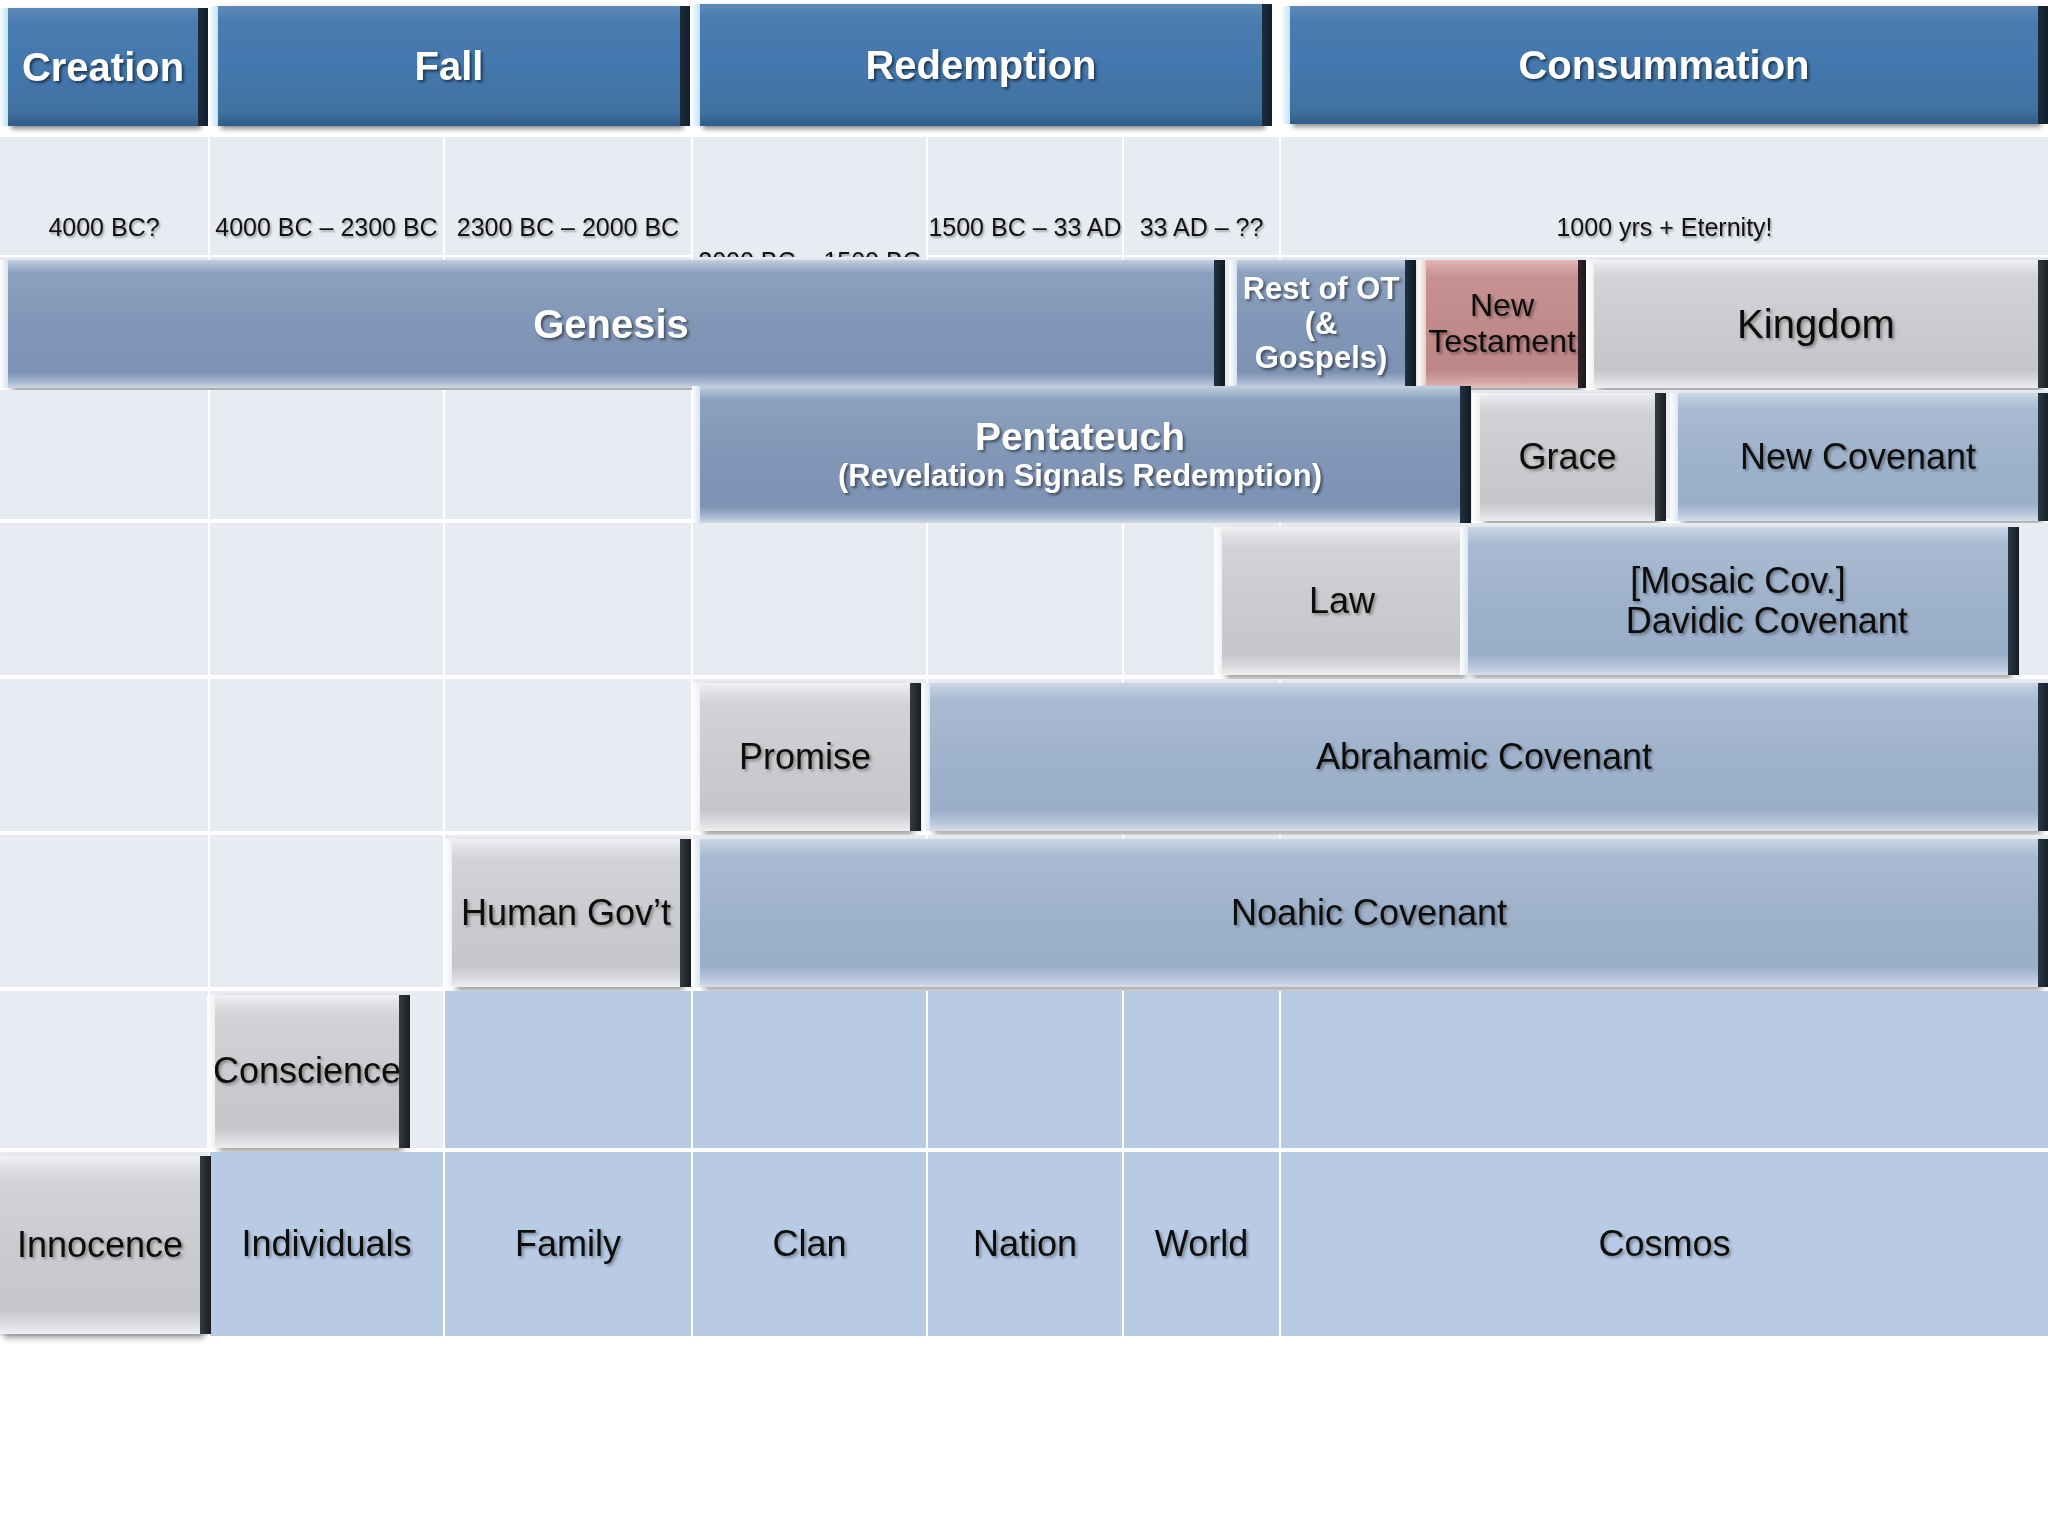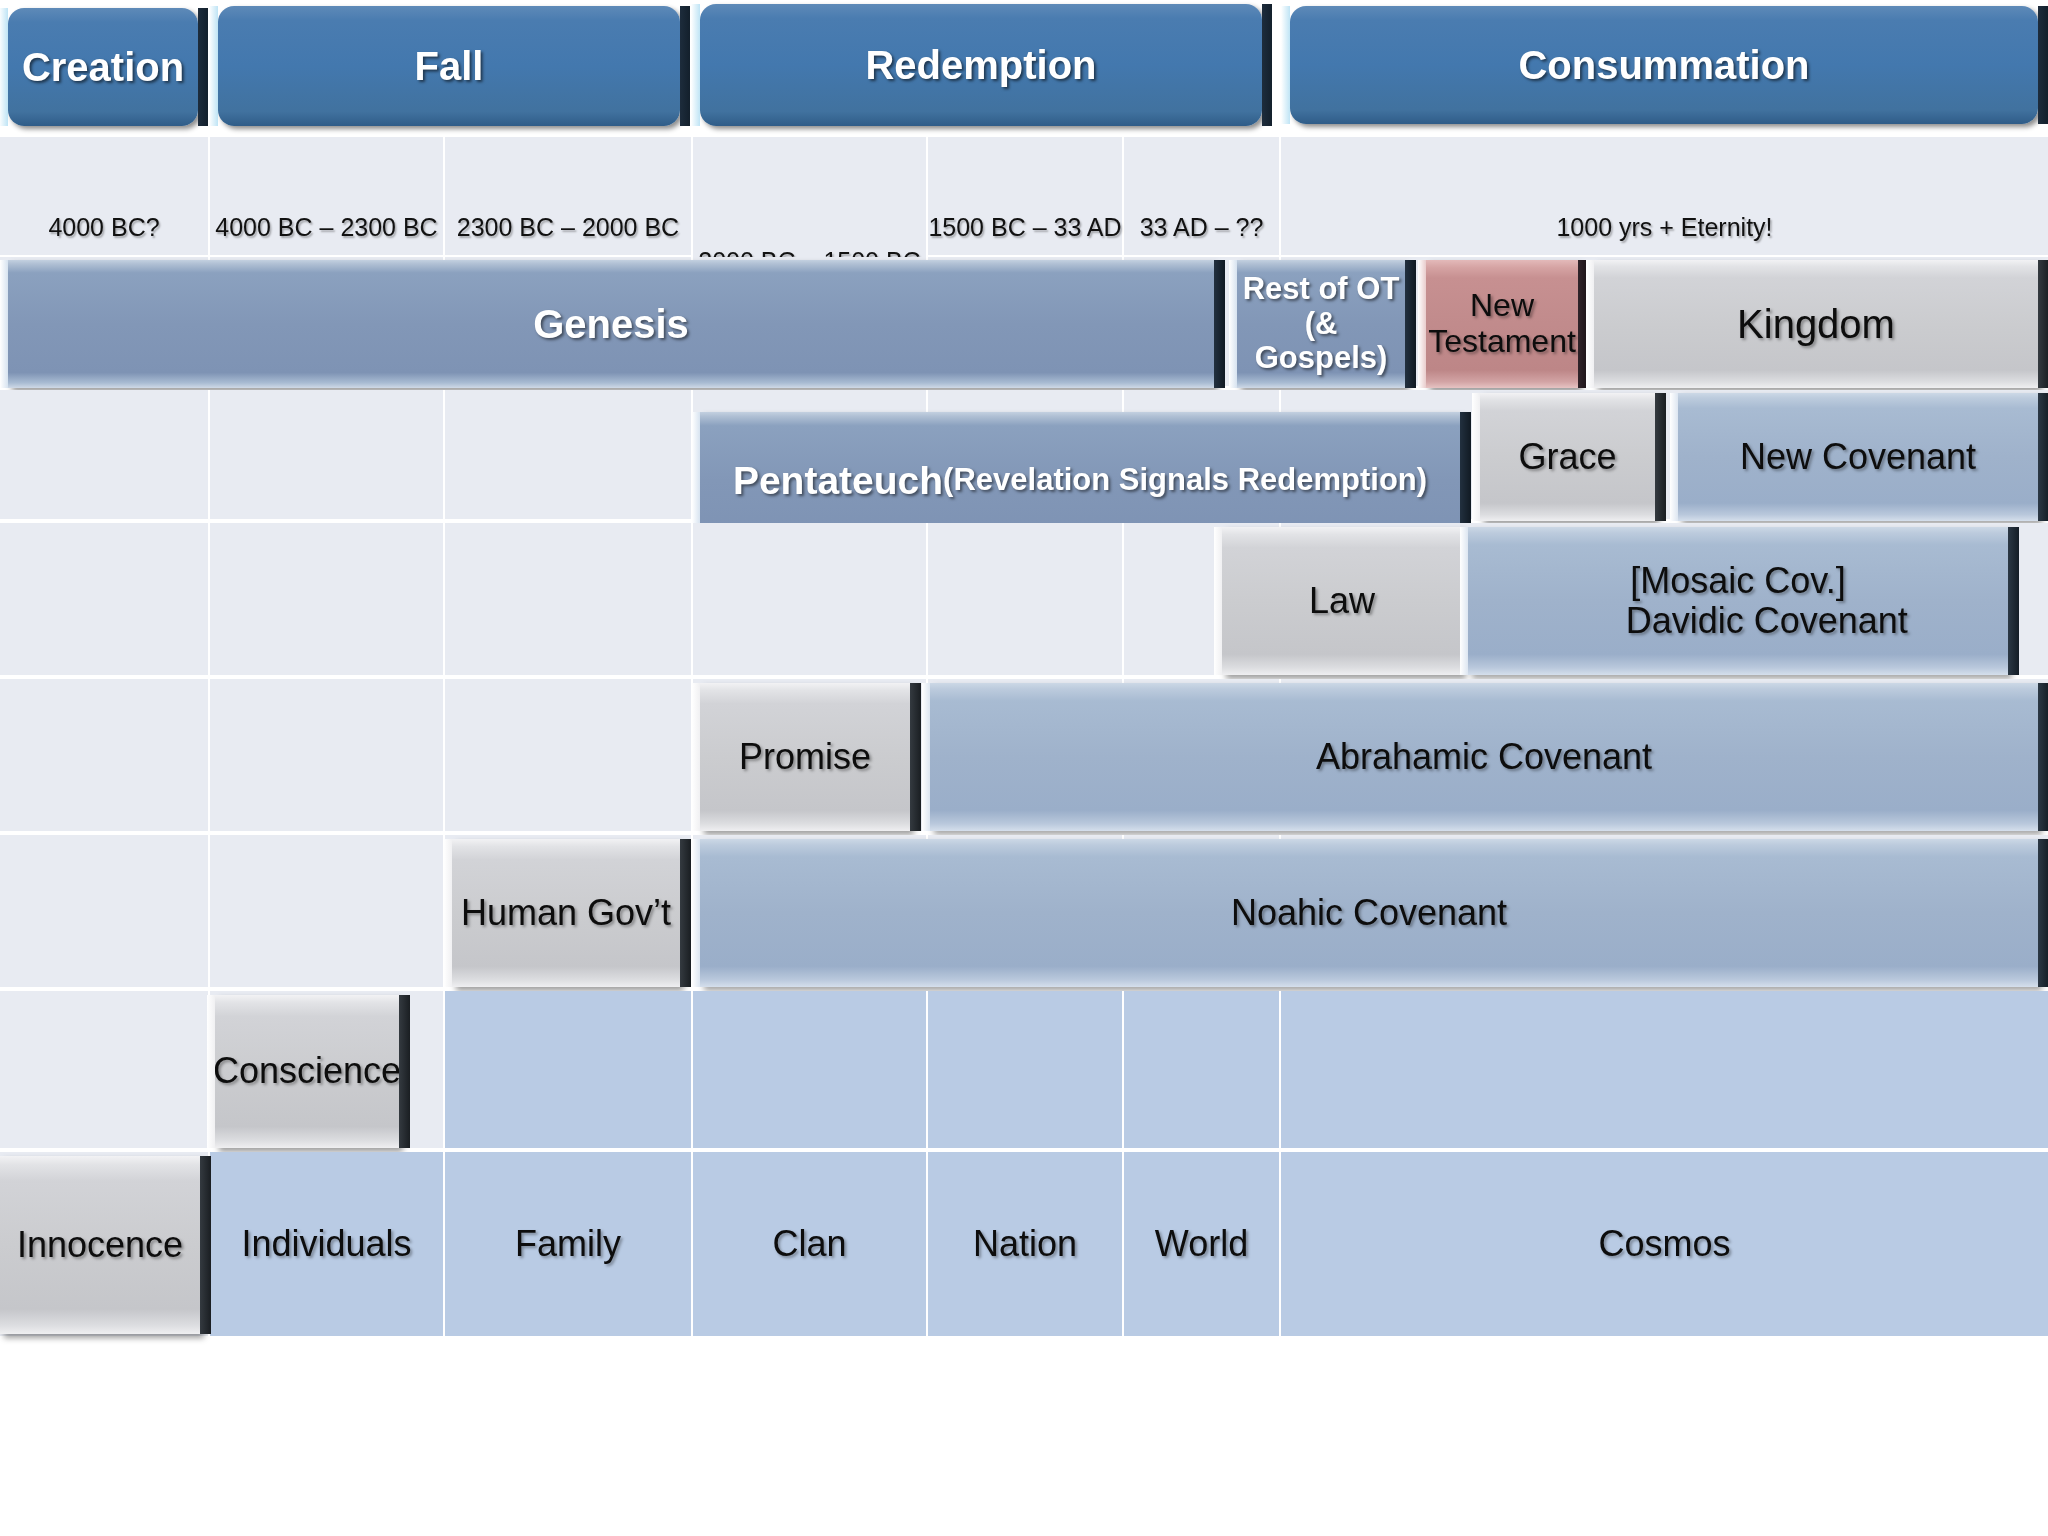--- a/index.html
+++ b/index.html
@@ -36,21 +36,21 @@
     border-right: 2px solid #ffffff;
     border-bottom: 2px solid #ffffff;
   }
   .flat.blue { background: #b9cbe4; }
   .flat.plain { background: #e8ebf2; }
 
   
   .hdr {
     background: linear-gradient(to bottom,
         #5e8ab8 0%, #4a7cb0 12%, #4378ae 50%, #41729f 88%, #2f5c88 100%);
-    border-radius: 16px;
+    border-radius: 0;
     color: #ffffff;
     font-size: 40px;
     font-weight: bold;
     text-shadow: 2px 2px 3px rgba(0,0,0,0.55);
     box-shadow: 3px 3px 5px rgba(0,0,0,0.45);
   }
   .hdr::before {
     content: "";
     position: absolute;
     left: -9px; top: 0; bottom: 0;
@@ -250,21 +250,21 @@
   </div>
 
   <div class="cell flat plain" style="left:0px; top:390px; width:210px; height:131px;"></div>
   <div class="cell flat plain" style="left:210px; top:390px; width:235px; height:131px;"></div>
   <div class="cell flat plain" style="left:445px; top:390px; width:248px; height:131px;"></div>
   <div class="cell flat plain" style="left:693px; top:390px; width:235px; height:131px;"></div>
   <div class="cell flat plain" style="left:928px; top:390px; width:196px; height:131px;"></div>
   <div class="cell flat plain" style="left:1124px; top:390px; width:157px; height:131px;"></div>
   <div class="cell flat plain" style="left:1281px; top:390px; width:767px; height:131px; border-right:none;"></div>
 
-  <div class="cell bar-steel" style="left:700px; top:412px; width:760px; height:137px; flex-direction:row; font-size:34px;">
+  <div class="cell bar-steel" style="left:700px; top:386px; width:760px; height:137px; flex-direction:column; font-size:34px;">
     <span style="font-size:39px;">Pentateuch</span>
     <span style="font-size:31px;">(Revelation Signals Redemption)</span>
   </div>
   <div class="cell bar-grey" style="left:1480px; top:393px; width:175px; height:128px;">
     <span>Grace</span>
   </div>
   <div class="cell bar-lsteel" style="left:1678px; top:393px; width:360px; height:128px;">
     <span>New Covenant</span>
   </div>
 

